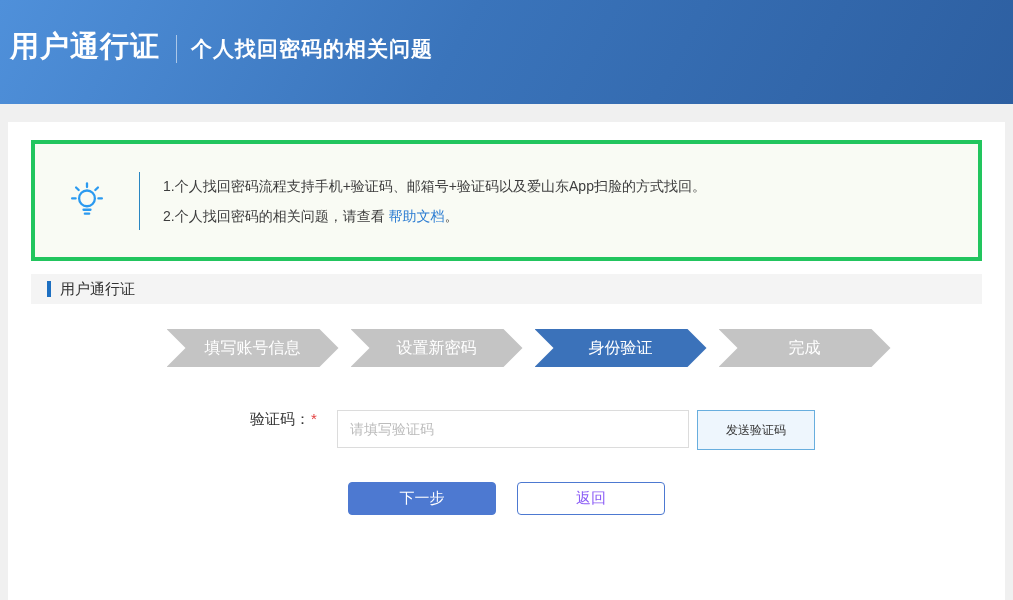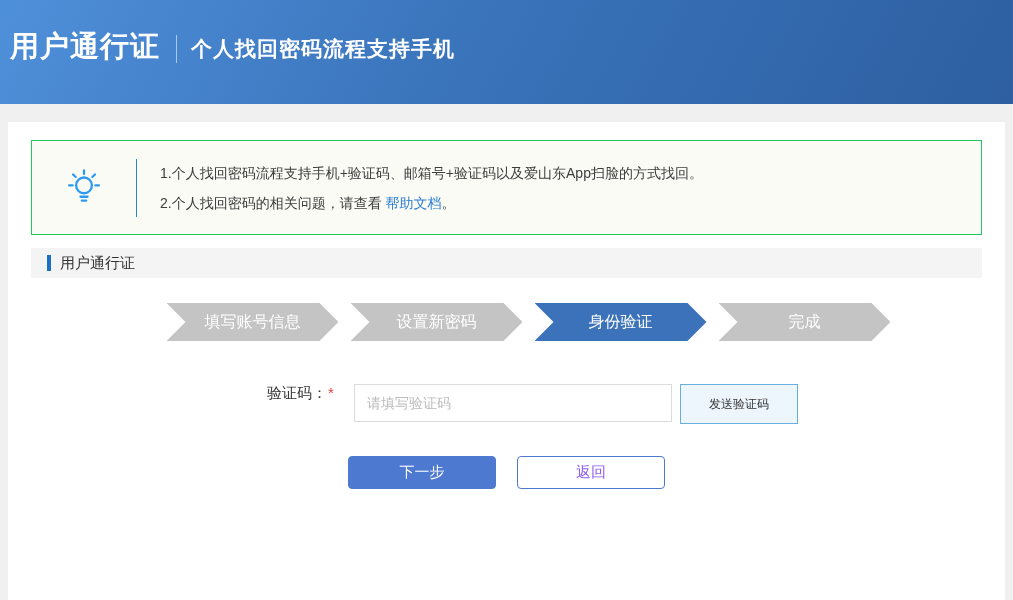--- a/index.html
+++ b/index.html
@@ -42,22 +42,22 @@
   .card {
     margin: 18px 8px 0 8px;
     background: #ffffff;
     height: 498px;
     padding-top: 18px;
   }
 
   
   .notice {
     margin: 0 23px;
-    height: 95px;
-    border: 1px solid #22c55e;
+    height: 121px;
+    border: 4px solid #22c55e;
     background: #f9fbf4;
     display: flex;
     align-items: center;
   }
   .notice-icon-wrap {
     width: 104px;
     display: flex;
     justify-content: center;
     align-items: center;
   }
@@ -128,21 +128,21 @@
     padding-left: 52px;
   }
   .form-label {
     font-size: 15px;
     color: #333;
     margin-right: 20px;
     white-space: nowrap;
   }
   .required-mark { color: #e44040; margin-left: 1px; }
   .code-input {
-    width: 318px;
+    width: 352px;
     height: 38px;
     border: 1px solid #dcdcdc;
     padding: 0 12px;
     font-size: 14px;
     color: #333;
     outline: none;
     background: #fff;
   }
   .code-input::placeholder { color: #bcbcbc; }
   .send-btn {
@@ -182,21 +182,21 @@
     border: 1px solid #4d79d1;
     color: #8b5cf6;
   }
 </style>
 </head>
 <body>
 
 <div class="header">
   <span class="header-title">用户通行证</span>
   <span class="header-divider"></span>
-  <span class="header-subtitle">个人找回密码流程支持手机</span>
+  <span class="header-subtitle">个人找回密码的相关问题</span>
 </div>
 
 <div class="card">
 
   <div class="notice">
     <div class="notice-icon-wrap">
       <svg width="42" height="42" viewBox="0 0 48 48" fill="none" stroke="#2b9af0" stroke-width="2.6" stroke-linecap="round">
         <circle cx="24" cy="21" r="9"></circle>
         <line x1="20" y1="34" x2="28" y2="34"></line>
         <line x1="21.5" y1="38.5" x2="26.5" y2="38.5"></line>

